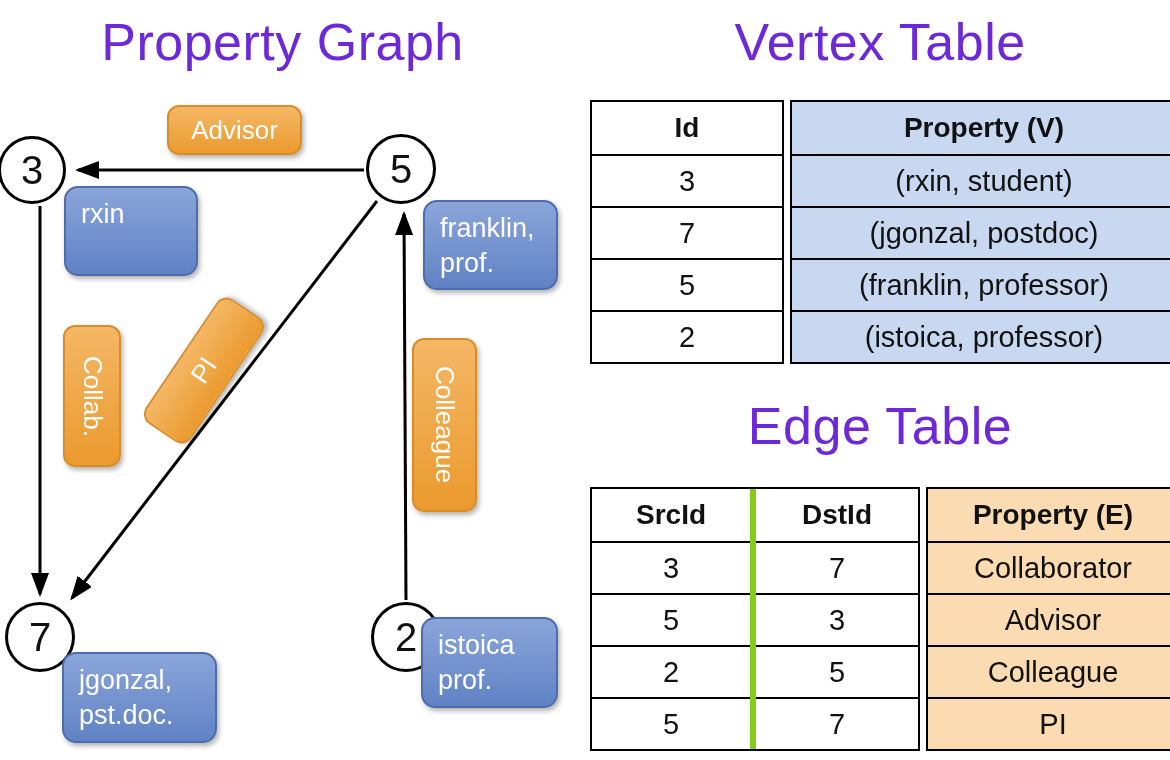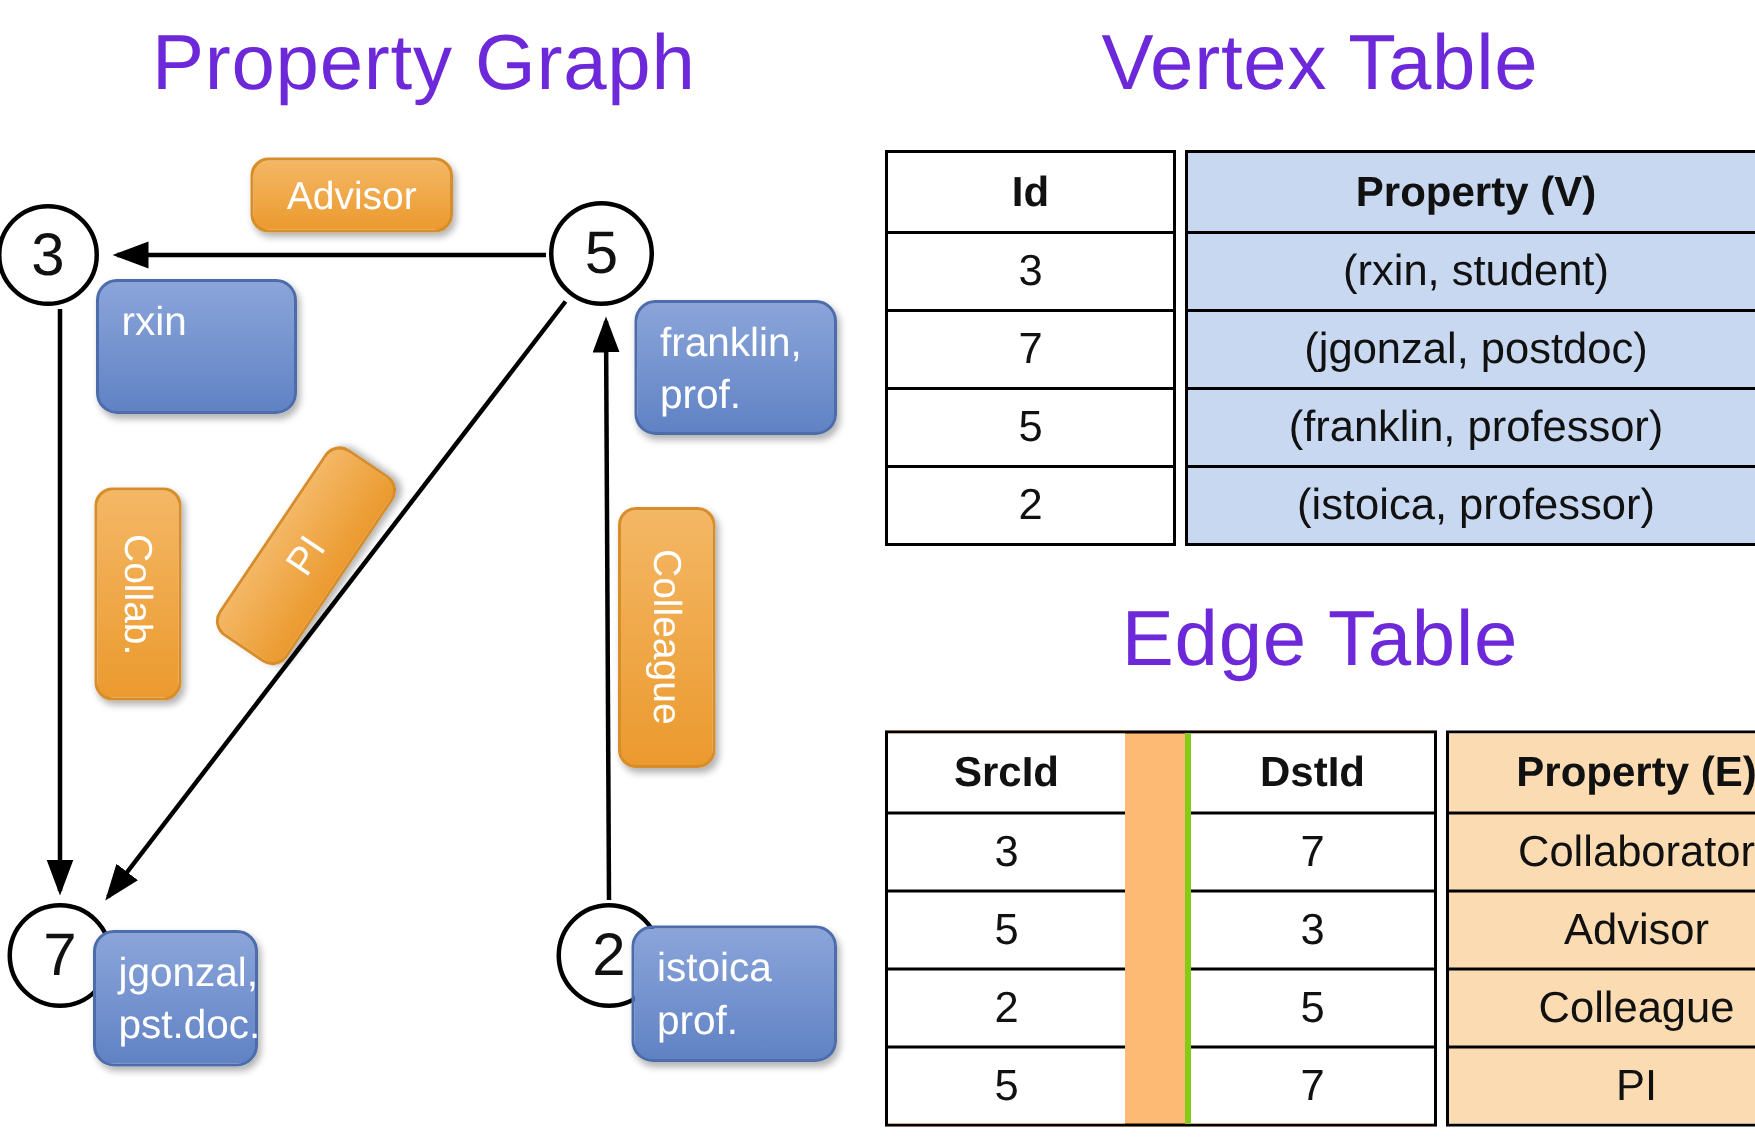--- a/index.html
+++ b/index.html
@@ -20,41 +20,41 @@
   .n5 { left:366px; top:134px; width:70px; height:70px; }
   .n7 { left:5px;   top:602px; width:70px; height:70px; }
   .n2 { left:371px; top:602px; width:70px; height:70px; }
 
   .vbox { position:absolute; border-radius:14px;
           background:linear-gradient(180deg,#8ba5da 0%, #6082c4 100%);
           border:2px solid #4d6cab; color:#fff; font-size:27px; line-height:1.3;
           padding:9px 0 0 15px; box-shadow:2px 3px 5px rgba(0,0,0,0.30); }
   .b3 { left:64px;  top:186px; width:134px; height:90px; }
   .b5 { left:423px; top:200px; width:135px; height:90px; }
-  .b7 { left:62px;  top:620px; width:110px; height:91px; }
+  .b7 { left:62px;  top:652px; width:155px; height:91px; }
   .b2 { left:421px; top:617px; width:137px; height:91px; }
 
   .ebox { position:absolute; border-radius:12px;
           background:linear-gradient(180deg,#f4b765 0%, #eb9a2e 100%);
           border:2px solid #d88d2b; color:#fff; font-size:26px;
           display:flex; align-items:center; justify-content:center;
           box-shadow:2px 3px 5px rgba(0,0,0,0.30); }
   .advisor   { left:167px; top:105px; width:135px; height:50px; }
   .collab    { left:63px;  top:325px; width:58px;  height:142px; writing-mode:vertical-rl; }
   .colleague { left:412px; top:338px; width:65px;  height:174px; writing-mode:vertical-rl; }
   .pi        { left:129px; top:343px; width:150px; height:55px; transform:rotate(-56deg); }
 
   .dtable { position:absolute; display:flex; align-items:flex-start; }
   .vtable { left:590px; top:100px; }
   .etable { left:590px; top:487px; }
   .tgap { width:6px; }
   .tcol { border:2.5px solid #000; background:#fff; }
-  .tgroup { display:flex; border:2.5px solid #000; background:#fdba74; }
+  .tgroup { display:flex; border:2.5px solid #000; background:#e5e5e5; }
   .tgroup .tcol { border:none; }
-  .tgroup .tcol + .tcol { border-left:4px solid #84cc16;margin-left:40px; }
+  .tgroup .tcol + .tcol { border-left:6px solid #84cc16; }
   .cell { height:52px; display:flex; align-items:center; justify-content:center;
           font-size:29px; color:#111; border-top:2px solid #000; white-space:nowrap; }
   .cell:first-child { border-top:none; }
   .cell.header { font-weight:bold; font-size:28px; }
   .blue-fill   { background:#c8d8f0; }
   .orange-fill { background:#fbdcb2; }
   .w-id    { width:190px; }
   .w-propv { width:384px; }
   .w-src   { width:158px; }
   .w-dst   { width:162px; }

